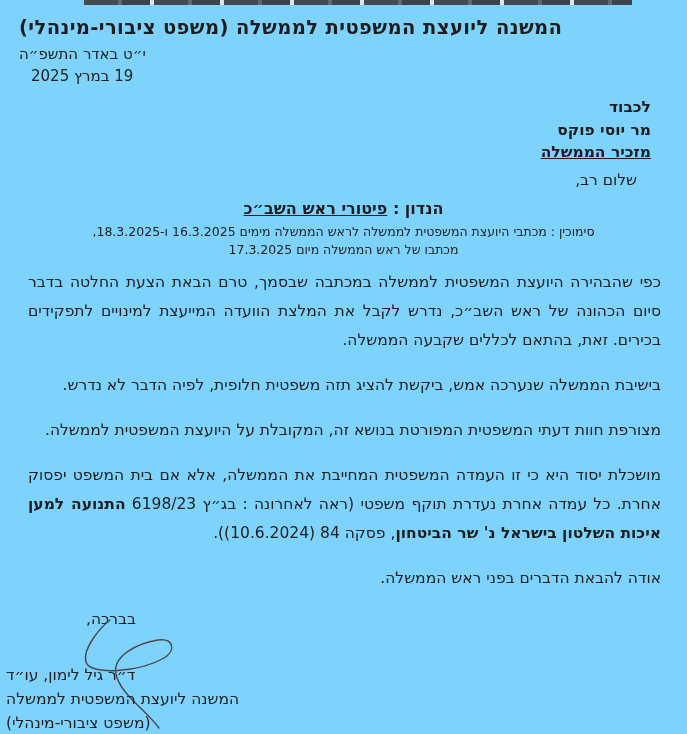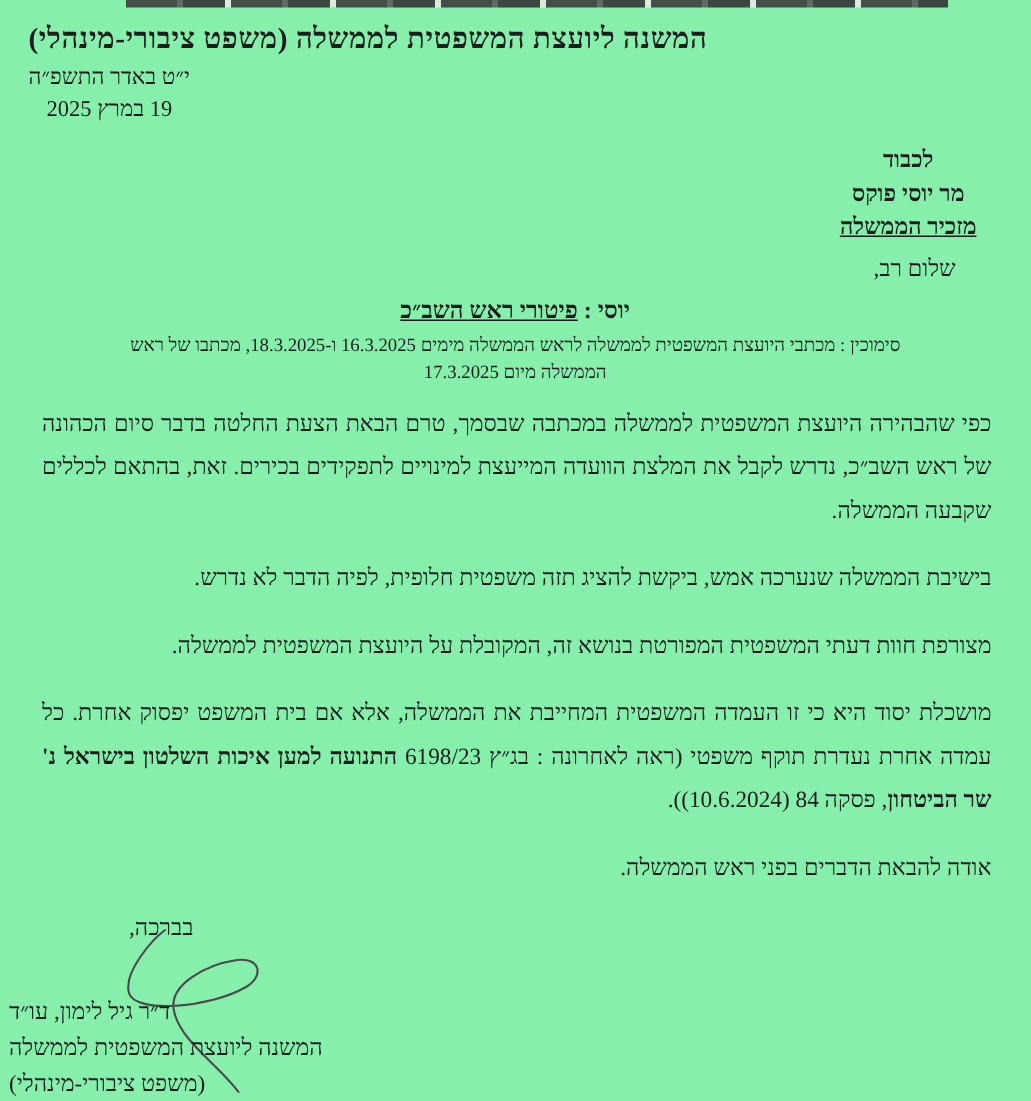--- a/index.html
+++ b/index.html
@@ -9,23 +9,22 @@
     width: 687px;
     height: 734px;
     overflow: hidden;
     font-family: "DejaVu Sans", sans-serif;
     color: #1d1d1d;
   }
   .page {
     position: relative;
     width: 687px;
     height: 734px;
-    background: #86efac;
+    background: #7dd3fc;
     direction: rtl;
-    font-family: Liberation Serif, serif;
   }
   
   .crop-strip {
     position: absolute;
     top: 0;
     left: 84px;
     width: 548px;
     height: 5px;
     background: repeating-linear-gradient(90deg,
       #3c3c3c 0 34px, #5c5c5c 34px 38px,
@@ -52,21 +51,21 @@
   }
   .letterhead .gdate {
     font-size: 15px;
     margin-top: 4px;
     margin-left: 12px;
   }
   .recipient {
     position: absolute;
     top: 96px;
     right: 36px;
-    text-align: center;
+    text-align: right;
     font-weight: bold;
     font-size: 15.5px;
     line-height: 22.5px;
   }
   .recipient .role { text-decoration: underline; }
   .greeting {
     position: absolute;
     top: 171px;
     right: 50px;
     font-size: 15.5px;
@@ -144,21 +143,21 @@
   <div class="recipient">
     <div>לכבוד</div>
     <div>מר יוסי פוקס</div>
     <div class="role">מזכיר הממשלה</div>
   </div>
 
   <div class="greeting">שלום רב,</div>
 
   <div class="subject-wrap">
     <div class="subject-line">
-      <span class="subj-label">יוסי : </span><span class="subj-value">פיטורי ראש השב״כ</span>
+      <span class="subj-label">הנדון : </span><span class="subj-value">פיטורי ראש השב״כ</span>
     </div>
     <div class="reference">סימוכין : מכתבי היועצת המשפטית לממשלה לראש הממשלה מימים 16.3.2025 ו-18.3.2025, מכתבו של ראש הממשלה מיום 17.3.2025</div>
   </div>
 
   <div class="body-text">
     <p>כפי שהבהירה היועצת המשפטית לממשלה במכתבה שבסמך, טרם הבאת הצעת החלטה בדבר סיום הכהונה של ראש השב״כ, נדרש לקבל את המלצת הוועדה המייעצת למינויים לתפקידים בכירים. זאת, בהתאם לכללים שקבעה הממשלה.</p>
     <p>בישיבת הממשלה שנערכה אמש, ביקשת להציג תזה משפטית חלופית, לפיה הדבר לא נדרש.</p>
     <p>מצורפת חוות דעתי המשפטית המפורטת בנושא זה, המקובלת על היועצת המשפטית לממשלה.</p>
     <p><span>מושכלת יסוד היא כי זו העמדה המשפטית המחייבת את הממשלה, אלא אם בית המשפט יפסוק אחרת. כל עמדה אחרת נעדרת תוקף משפטי (ראה לאחרונה : בג״ץ 6198/23 </span><span class="case-name">התנועה למען איכות השלטון בישראל נ' שר הביטחון</span><span>, פסקה 84 (10.6.2024)).</span></p>
     <p>אודה להבאת הדברים בפני ראש הממשלה.</p>

